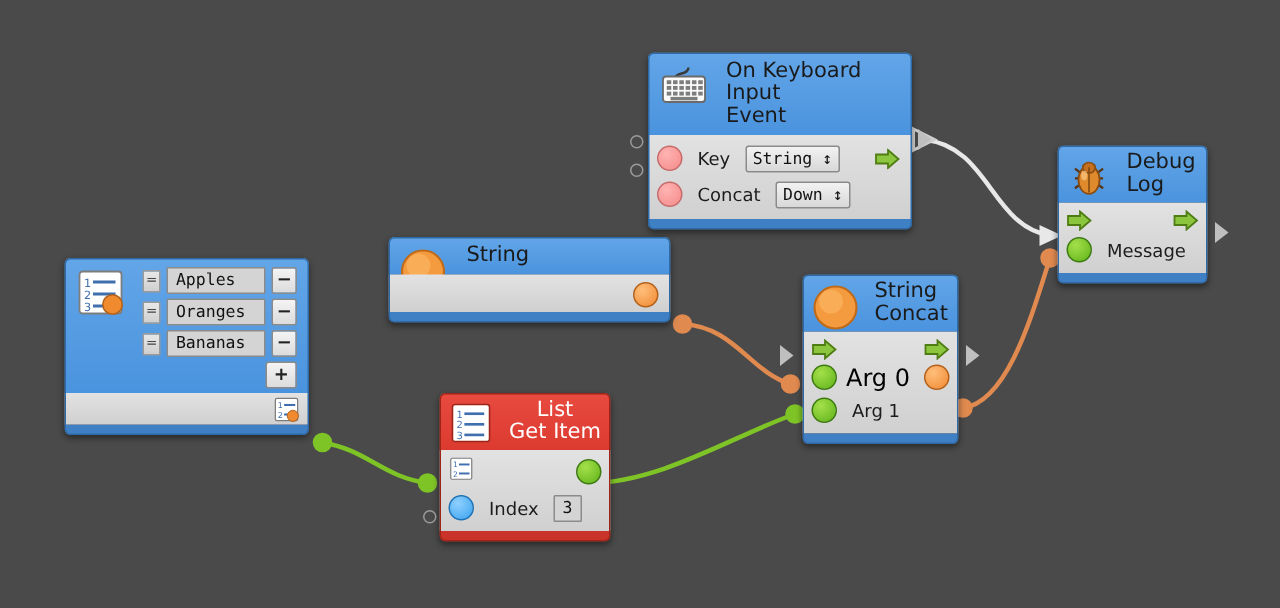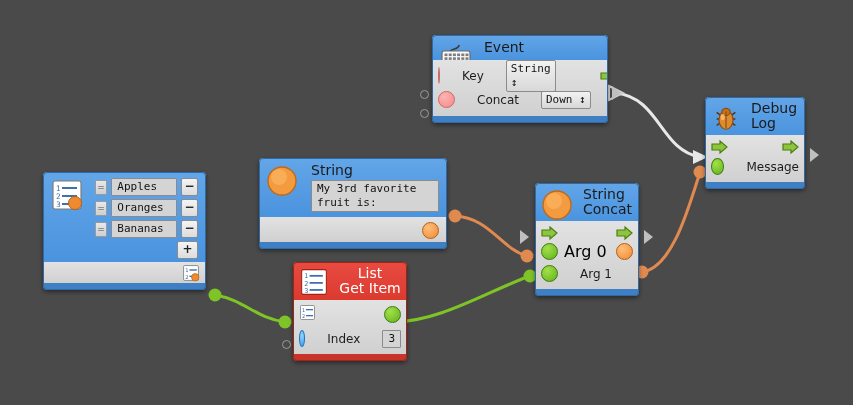--- a/index.html
+++ b/index.html
@@ -34,21 +34,21 @@
   .hdr-ico{position:absolute;left:7px;top:6px;width:34px;height:34px;}
   .hdr-txt{margin-left:44px;}
 
   
   .port{width:15px;height:15px;border-radius:50%;display:inline-block;vertical-align:middle;}
   .p-green{background:radial-gradient(circle at 35% 30%,#a4e04a,#5fb21a);border:1px solid #3d7a10;}
   .p-orange{background:radial-gradient(circle at 35% 30%,#ffbe7a,#f08a33);border:1px solid #b35f17;}
   .p-pink{background:radial-gradient(circle at 35% 30%,#ffb3b3,#f58a8a);border:1px solid #c76a6a;}
   .p-blue{background:radial-gradient(circle at 35% 30%,#8fd0ff,#3aa3ef);border:1px solid #1f73b5;}
 
-  .row{display:flex;align-items:center;gap:22px;height:21px;font-size:12px;color:#1c1c1c;}
+  .row{display:flex;align-items:center;gap:10px;height:21px;font-size:12px;color:#1c1c1c;}
   .row .lbl{font-size:12px;}
 
   .field{
     background:#d4d4d4;border:1px solid #8b8b8b;
     font-family:"DejaVu Sans Mono", monospace;font-size:11px;color:#111;
     padding:1px 5px;border-radius:1px;line-height:14px;
   }
   .btnlike{
     background:linear-gradient(#f2f2f2,#d8d8d8);border:1px solid #8b8b8b;
     font-family:"DejaVu Sans Mono", monospace;font-size:11px;color:#111;
@@ -137,20 +137,21 @@
               <rect x="9.7" y="20.1" width="3" height="2.6"></rect>
             <rect x="13.9" y="20.1" width="3" height="2.6"></rect>
               <rect x="18.1" y="20.1" width="3" height="2.6"></rect>
             <rect x="22.3" y="20.1" width="3" height="2.6"></rect>
               <rect x="26.5" y="20.1" width="3" height="2.6"></rect>
             <rect x="8" y="23.6" width="18" height="2.3"></rect>
           </g>
         </svg>
       </span>
       <div class="hdr-txt">
+        <span class="t2">On Keyboard Input</span>
         <span class="t1">Event</span>
       </div>
     </div>
     <div class="body" style="padding:5px 6px 6px 6px;position:relative;">
       <div class="row" style="margin-bottom:3px;">
         <span class="port p-pink"></span>
         <span class="lbl">Key</span>
         <span class="btnlike"><span>String</span> <span>↕</span></span>
         <span style="flex:1"></span>
         <span class="exec" style="margin-right:2px;">
@@ -234,21 +235,20 @@
   <div class="node blue" style="left:259px;top:158px;width:188px;">
     <div class="hdr" style="padding-bottom:5px;">
       <span class="hdr-ico" style="top:7px;">
         <svg width="32" height="32" viewBox="0 0 32 32">
           <circle cx="16" cy="16" r="14" fill="#f49a3f" stroke="#c06a17" stroke-width="1.4"></circle>
           <circle cx="13" cy="12" r="8" fill="#f9b35f" opacity=".75"></circle>
         </svg>
       </span>
       <div class="hdr-txt">
         <span class="t2">String</span>
-        <span class="field" style="display:inline-block;margin-top:2px;">My 3rd favorite fruit is:</span>
       </div>
     </div>
     <div class="body" style="height:25px;position:relative;padding:0;">
       <span class="port p-orange" style="position:absolute;right:8px;top:5px;"></span>
     </div>
     <div class="foot"></div>
     <div class="brdr"></div>
   </div>
 
   <div class="node red" style="left:293px;top:262px;width:114px;">

